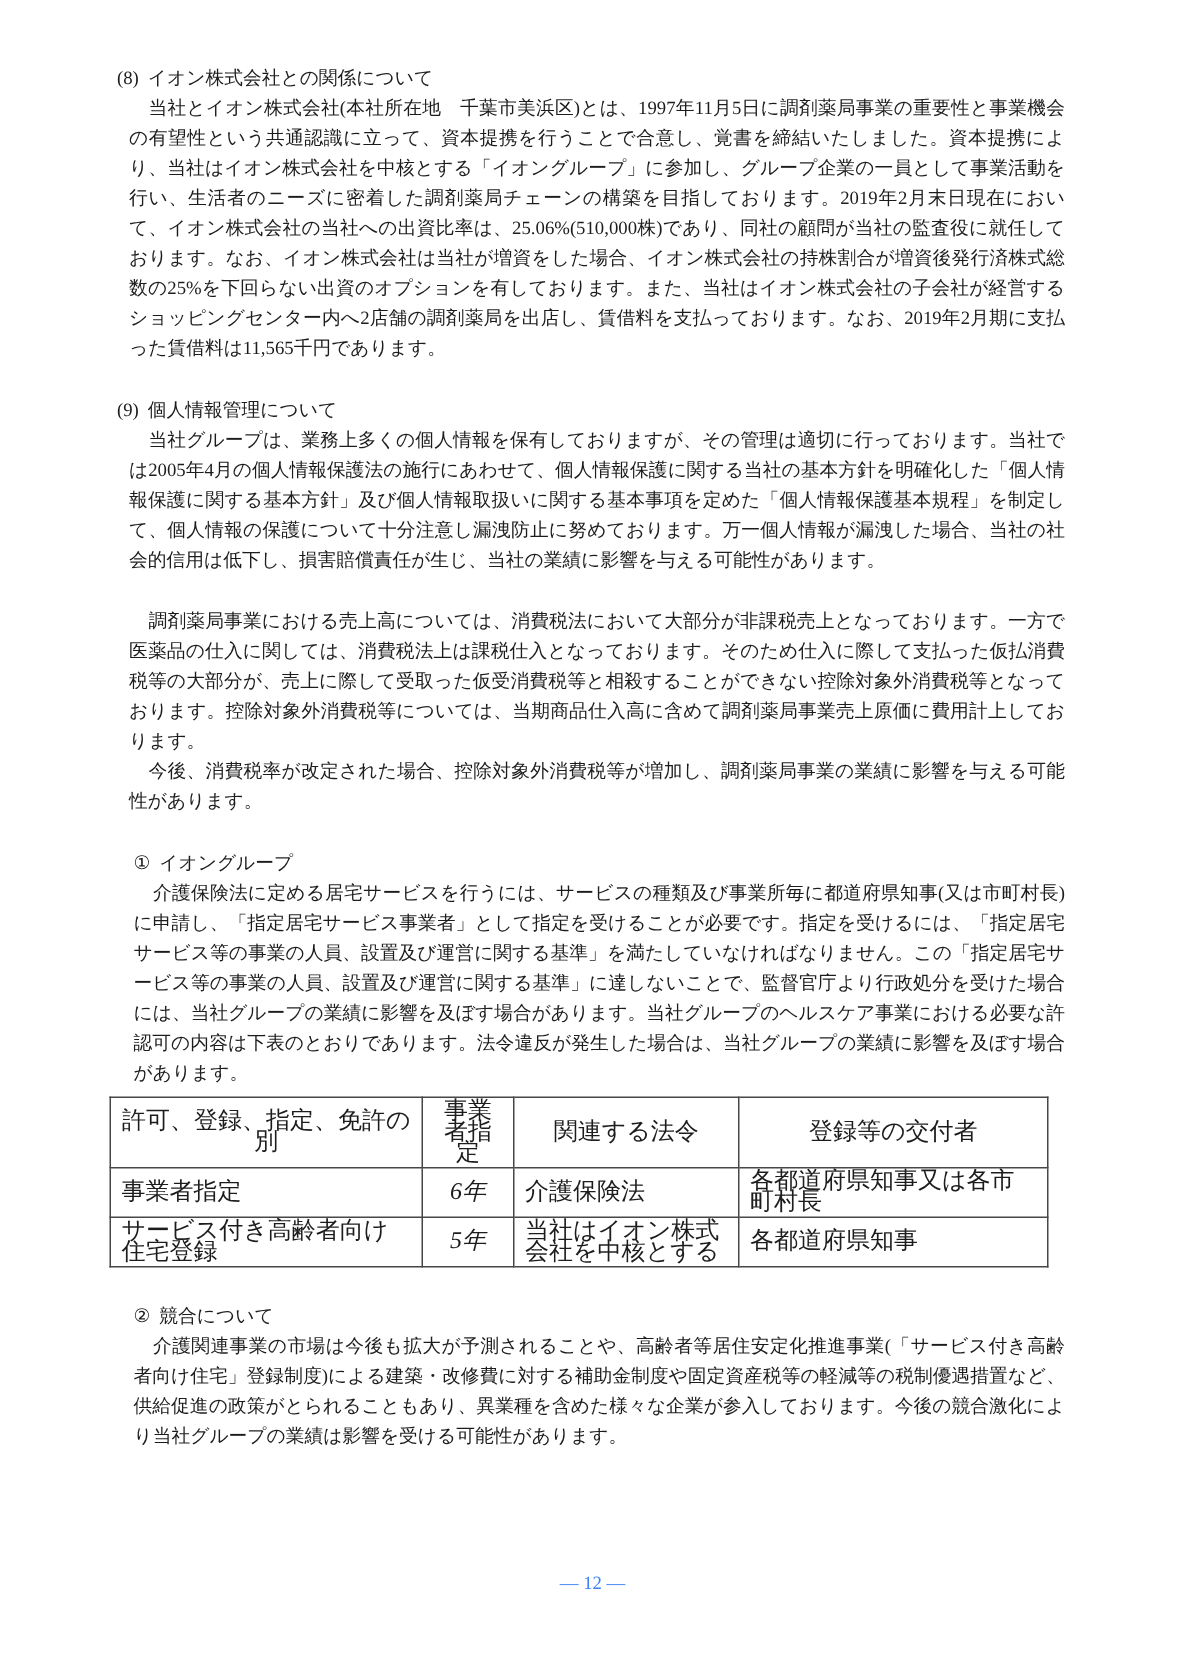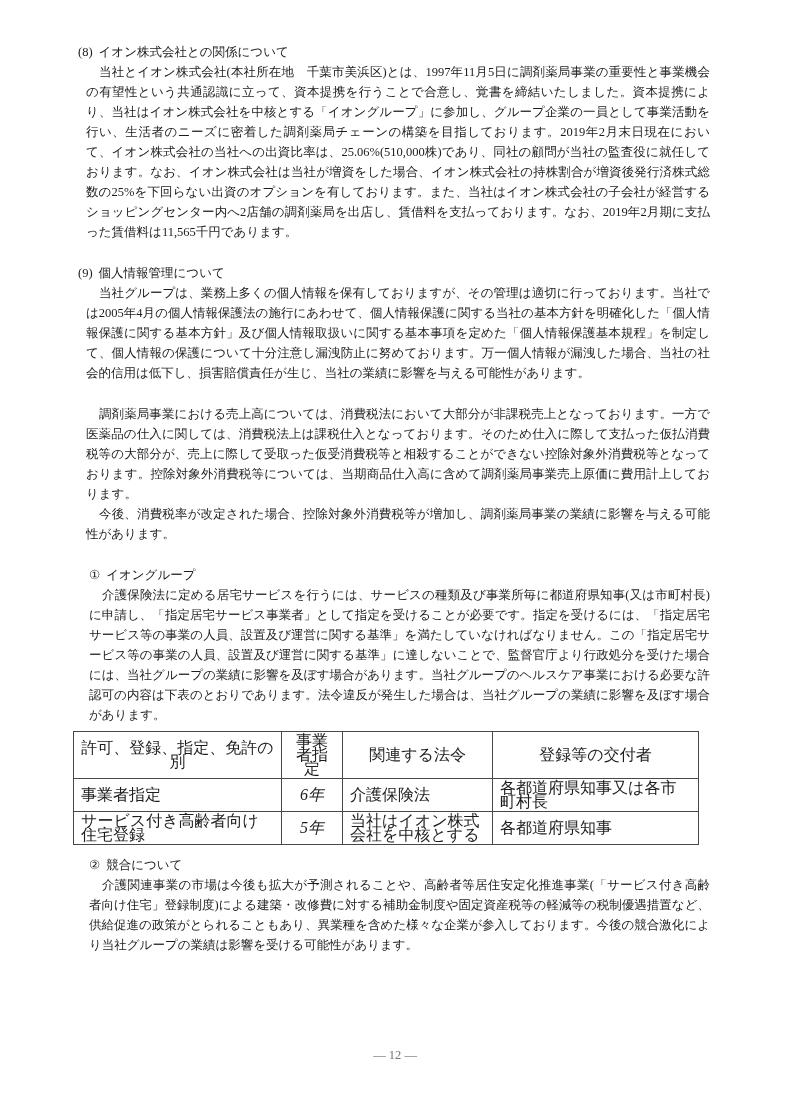--- a/index.html
+++ b/index.html
@@ -45,28 +45,28 @@
     padding:2px 7px;
     overflow:hidden;
   }
   table.lic th { text-align:center; height:24px; }
   table.lic td { height:21px; }
   table.lic td.c { text-align:center;font-style:italic; }
   col.c1 { width:208px; }
   col.c2 { width:61px; }
   col.c3 { width:150px; }
   col.c4 { width:206px; }
-  .tbl-gap { margin-top:10px; }
+  .tbl-gap { margin-top:22px; }
   .footer {
     position:absolute;
     left:0; top:1045px;
     width:790px;
     text-align:center;
     font-size:12.5px;
-    color:#737373;
+    color:#3b82f6;
   }
 </style>
 </head>
 <body>
 
 <div class="page">
   <div class="content">
 
     <div class="sec">
       <div class="sec-h">

